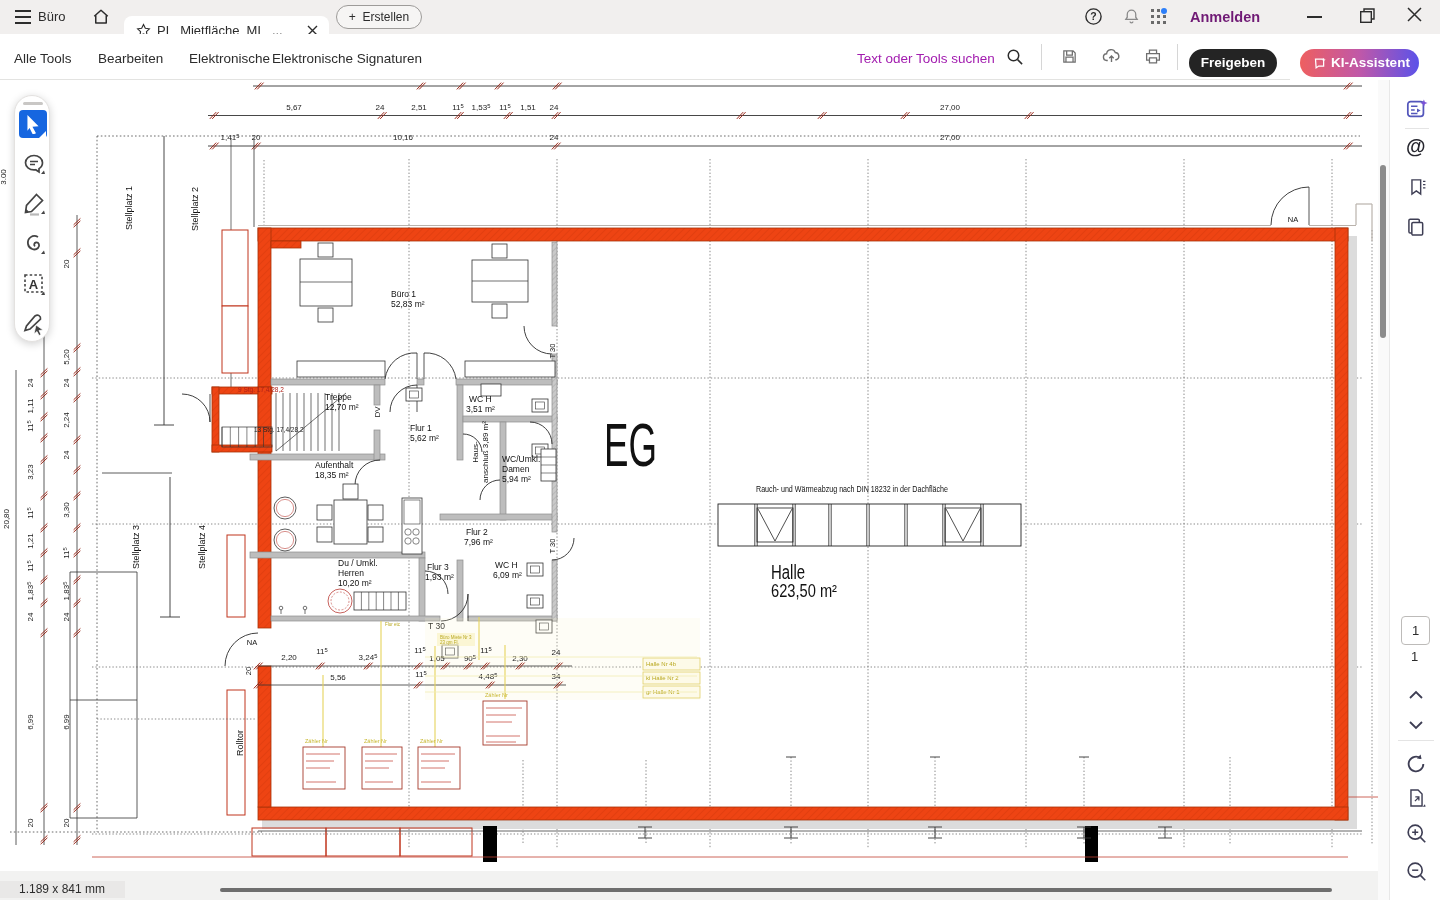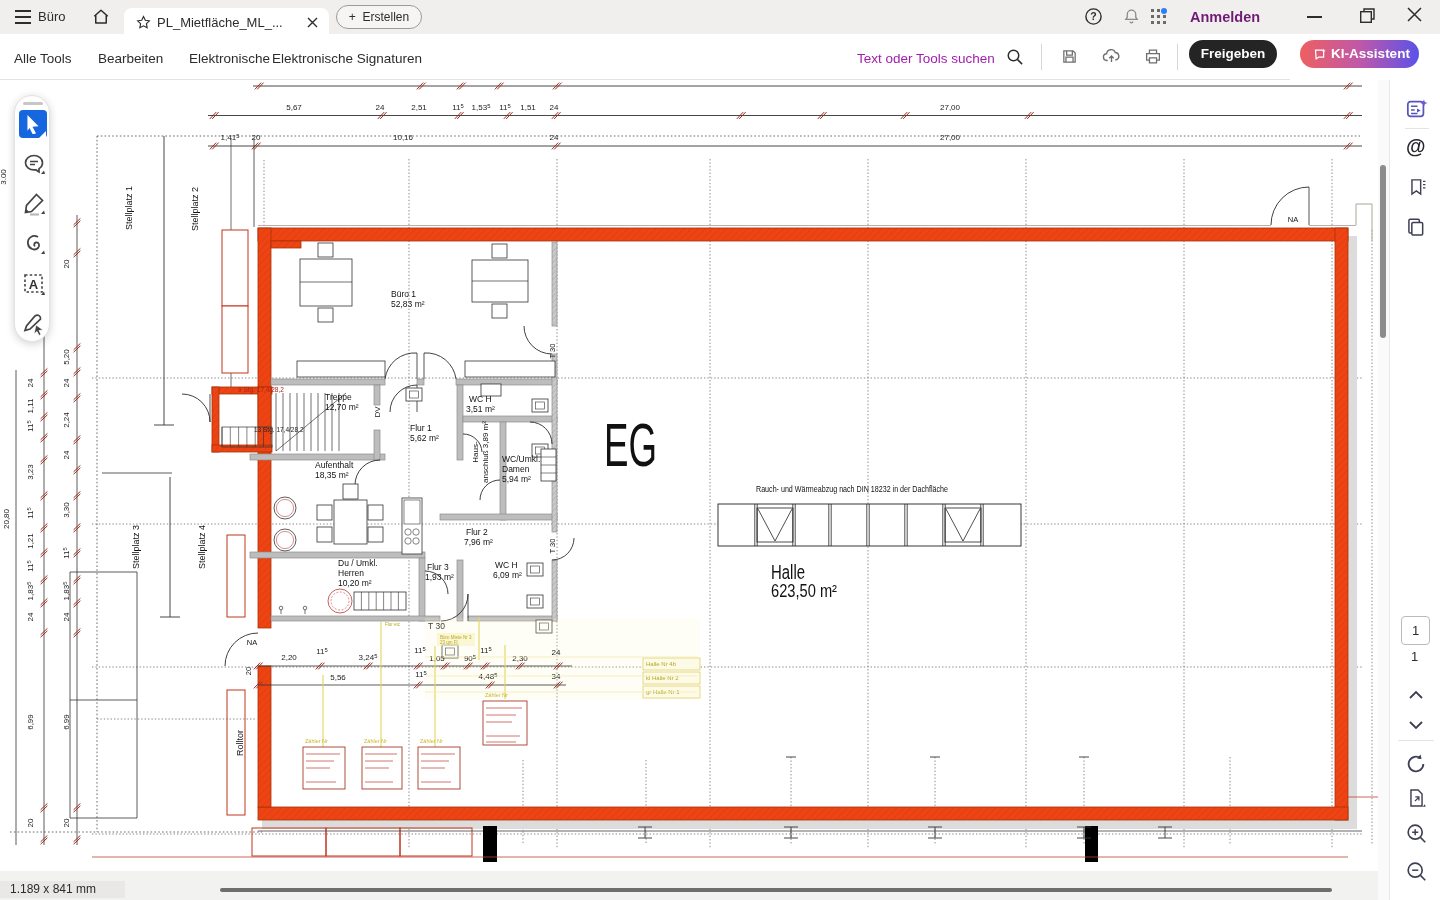--- a/index.html
+++ b/index.html
@@ -1,47 +1,47 @@
 <!DOCTYPE html>
 <html><head>
 <meta charset="utf-8">
 <style>
   * { margin:0; padding:0; box-sizing:border-box; }
   html,body { width:1440px; height:900px; overflow:hidden; background:#fff;
     font-family:"Liberation Sans", sans-serif; }
   .abs { position:absolute; }
   
   #titlebar { position:absolute; left:0; top:0; width:1440px; height:34px; background:#f1efee; }
-  #tab { position:absolute; left:124px; top:8px; width:205px; height:30px; background:#fff;
+  #tab { position:absolute; left:124px; top:16px; width:205px; height:30px; background:#fff;
     border-radius:8px 8px 0 0; }
   .tbtxt { font-size:13px; color:#2c2c2c; }
   #erstellen { position:absolute; left:336px; top:5px; width:86px; height:24px; border:1px solid #9d9b99;
     border-radius:12px; font-size:12px; color:#2c2c2c; text-align:center; line-height:22px; background:#f6f5f4;}
   
   #toolbar { position:absolute; left:0; top:34px; width:1290px; height:46px; background:#fff;
     border-bottom:1px solid #e3e3e1; }
   .menuitem { position:absolute; top:17px; font-size:13.5px; color:#2c2c2c; }
-  .pill { position:absolute; top:6px; height:28px; border-radius:14px; color:#fff;
+  .pill { position:absolute; top:15px; height:28px; border-radius:14px; color:#fff;
     font-size:13.5px; font-weight:bold; text-align:center; }
   
   #palette { position:absolute; left:14px; top:95px; width:36px; height:247px; background:#fff;
     border:1px solid #e4e2e0; border-radius:18px; box-shadow:0 2px 8px rgba(0,0,0,0.18); }
   
   #rightbarbg { position:absolute; left:1389px; top:80px; width:51px; height:820px; background:#fff;
     border-left:1px solid #e8e8e8; }
   #rightbar { }
   #pagebox { position:absolute; left:1401px; top:616px; width:29px; height:29px; border:1px solid #bdbbb9;
     border-radius:4px; font-size:13px; color:#2c2c2c; text-align:center; line-height:27px; background:#fff;}
   
   #vscroll { position:absolute; left:1378px; top:80px; width:11px; height:820px; background:#fafafa; }
   #vthumb { position:absolute; left:1380px; top:165px; width:6px; height:173px; background:#8c8c8c; border-radius:3px; }
   #bottomstrip { position:absolute; left:0; top:871px; width:1378px; height:29px; background:#f2f2f1; }
   #hthumb { position:absolute; left:220px; top:888px; width:1112px; height:4px; background:#6e6e6e; border-radius:2px; }
   #statuschip { position:absolute; left:0px; top:881px; width:125px; height:17px; background:#e9e8e7;
-    font-size:12px; color:#2c2c2c; line-height:17px; padding-left:10px; }
+    font-size:12px; color:#2c2c2c; line-height:17px; padding-left:19px; }
   svg text { font-family:"Liberation Sans", sans-serif; }
 </style>
 </head>
 <body>
 
 <svg id="plan" style="position:absolute;left:0;top:80px" width="1440" height="820" viewBox="0 80 1440 820">
 <defs>
 <pattern id="rh" width="5" height="5" patternUnits="userSpaceOnUse" patternTransform="rotate(45)">
   <rect width="5" height="5" fill="#ee4413"></rect>
         <line x1="0" y1="0" x2="0" y2="5" stroke="#dd3c0e" stroke-width="1.4"></line>

